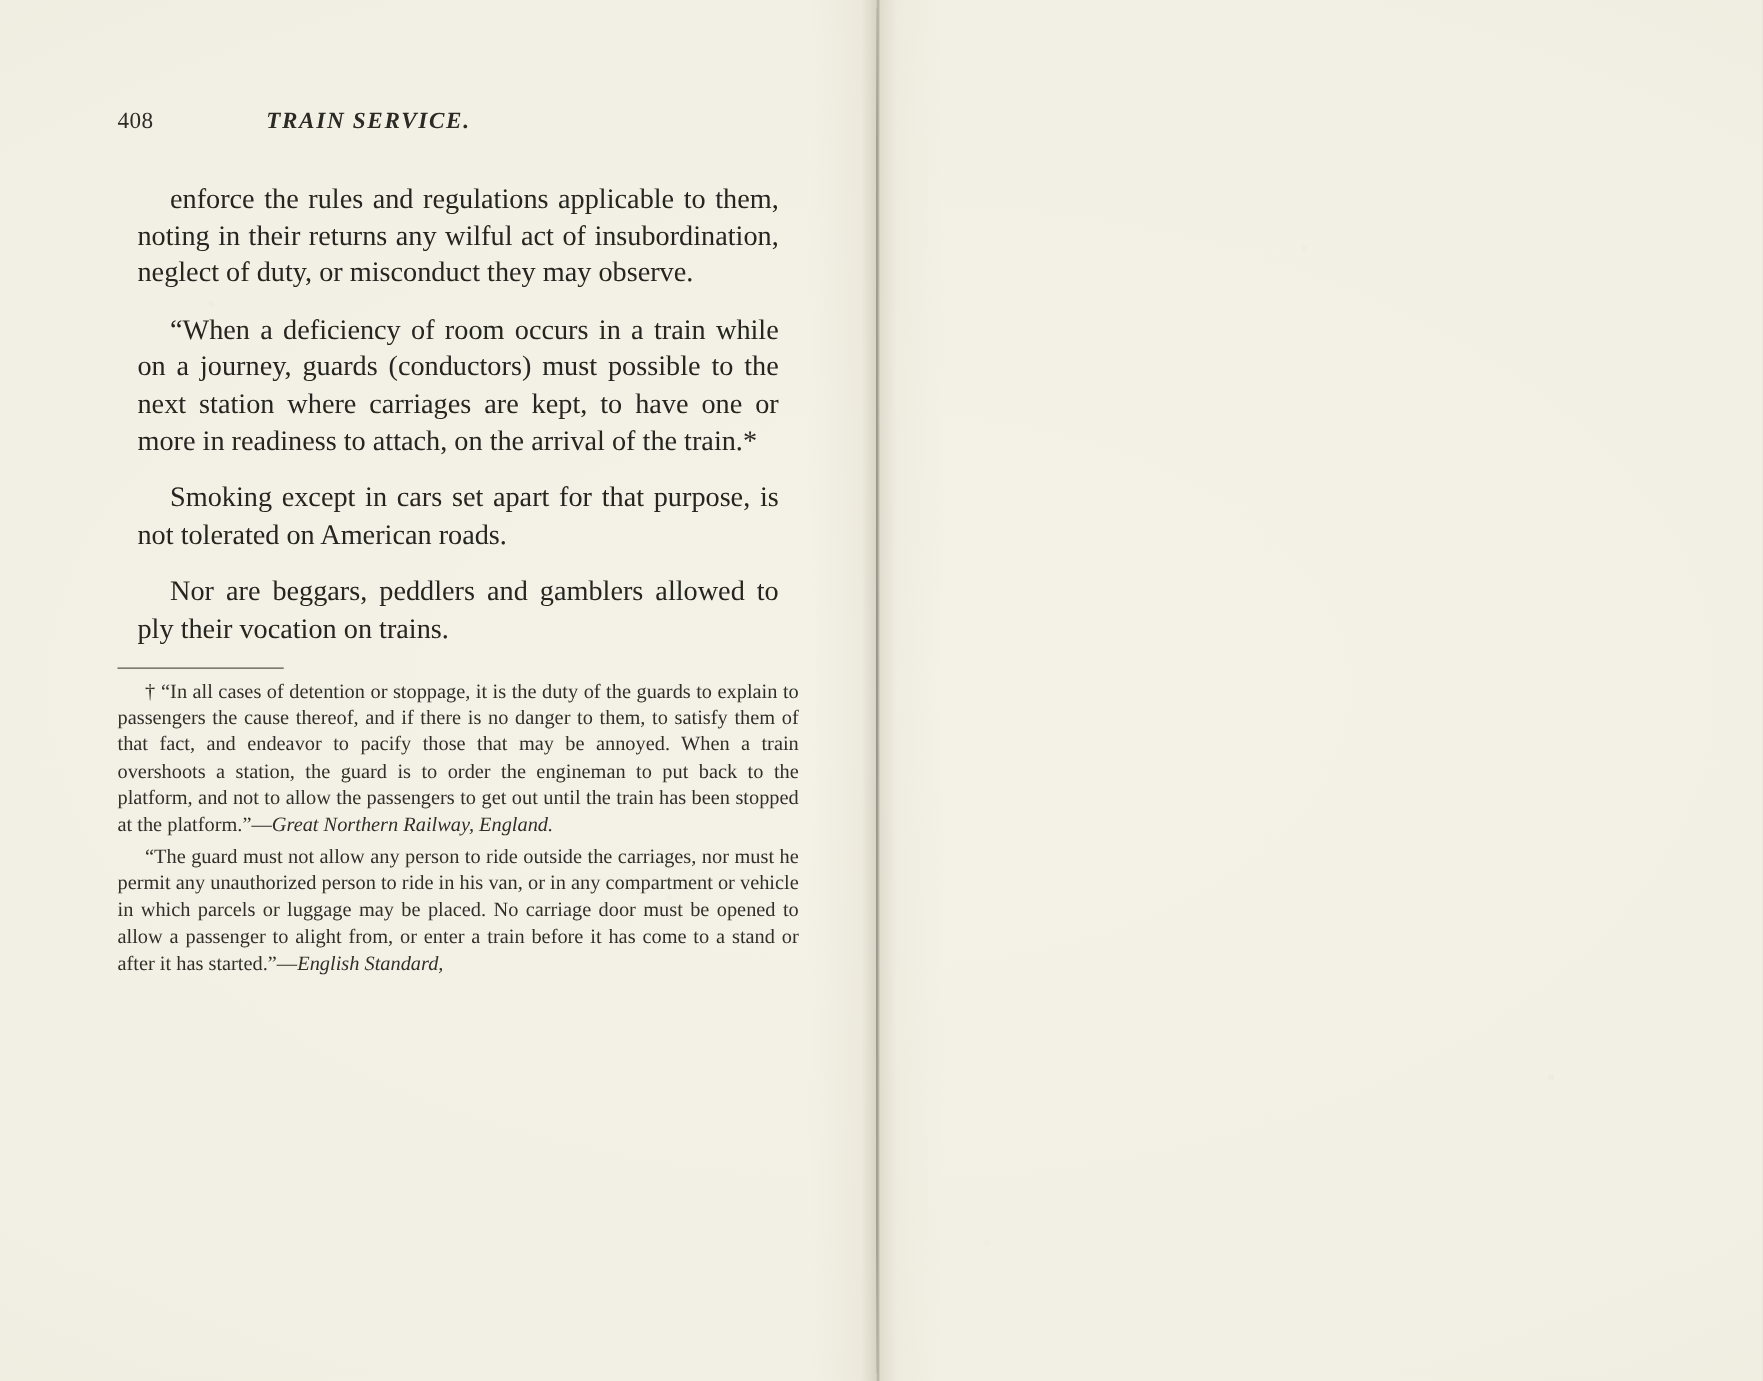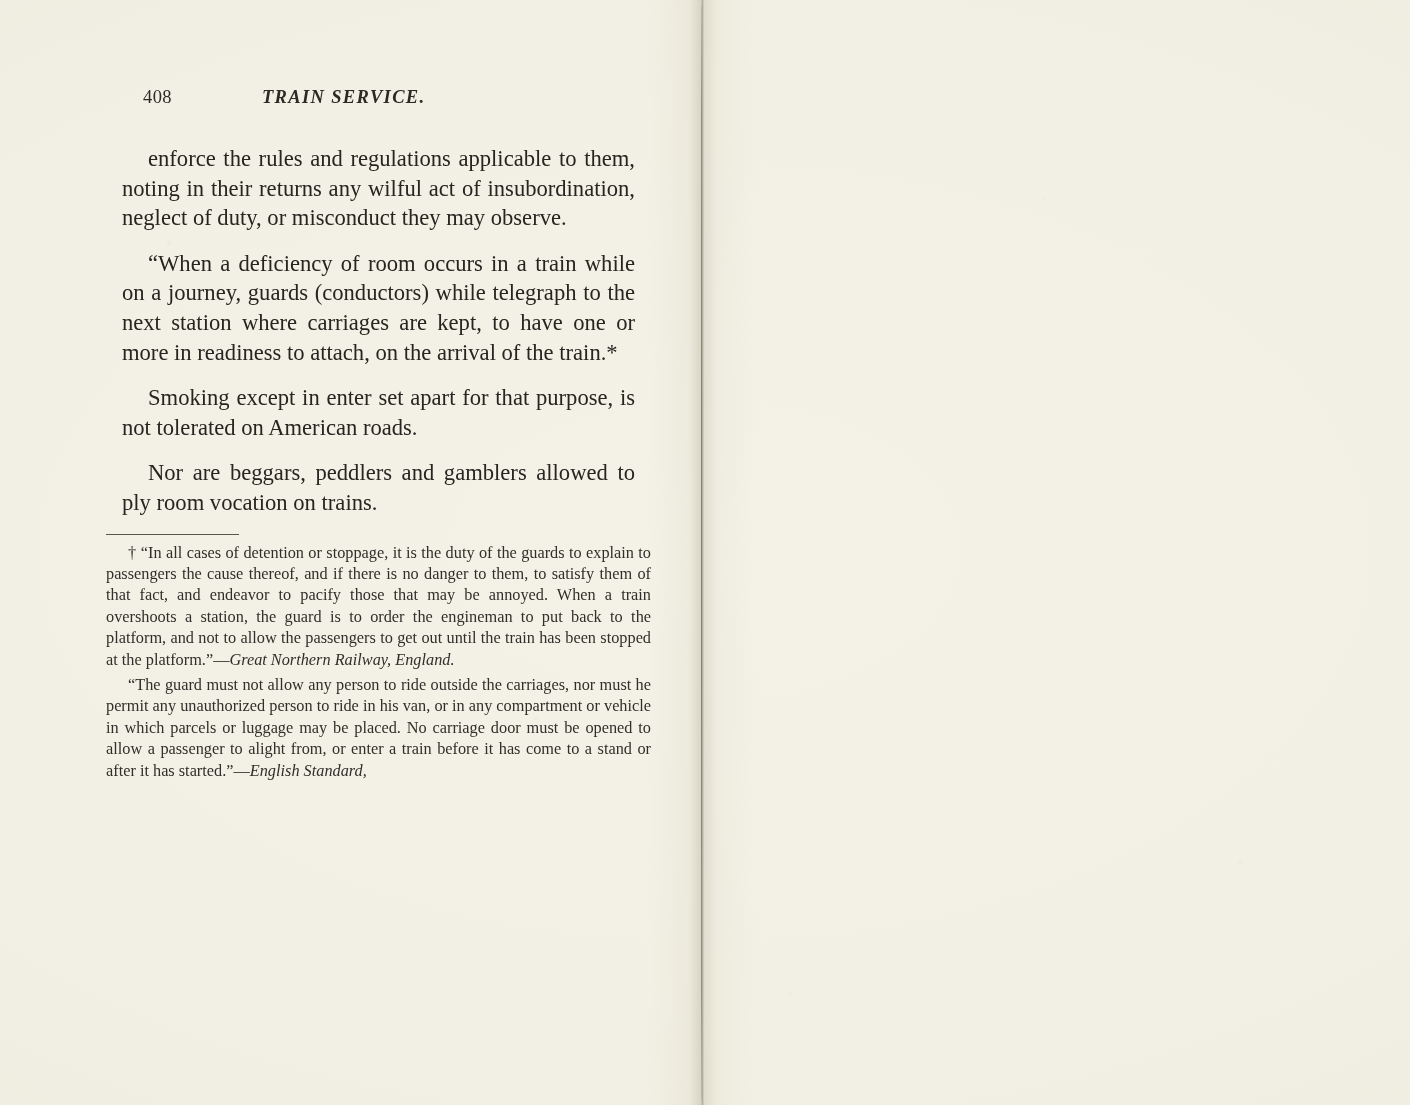--- a/index.html
+++ b/index.html
@@ -63,21 +63,21 @@
       rgba(110,108,92,.60) 90%,
       rgba(150,146,126,.25) 100%);
     pointer-events: none;
   }
 
   .page {
     position: absolute;
     top: 0;
     height: 1105px;
   }
-  .page-left  { left: 12px;    width: 832px; padding-left: 37px; }
+  .page-left  { left: 0;    width: 832px; }
   .page-right { left: 710px; width: 700px; }
 
   .running-head {
     position: absolute;
     top: 87px;
     height: 24px;
     width: 100%;
     color: #2c2b26;
   }
   .rh-inner {
@@ -154,23 +154,23 @@
     <div class="running-head">
       <div class="rh-inner rh-left">
         <span class="folio">408</span>
         <span class="rh-title">TRAIN SERVICE.</span>
       </div>
     </div>
 
     <div class="column col-left">
       <div class="body-block">
           <p>enforce the rules and regulations applicable to them, noting in their returns any wilful act of insubordination, neglect of duty, or misconduct they may observe.</p>
-          <p>“When a deficiency of room occurs in a train while on a journey, guards (conductors) while telegraph to the next station where carriages are kept, to have one or more in readiness to attach, on the arrival of the train.*</p>
-          <p>Smoking except in enter set apart for that purpose, is not tolerated on American roads.</p>
-          <p>Nor are beggars, peddlers and gamblers allowed to ply room vocation on trains.</p>
+          <p>“When a deficiency of room occurs in a train while on a journey, guards (conductors) must possible to the next station where carriages are kept, to have one or more in readiness to attach, on the arrival of the train.*</p>
+          <p>Smoking except in cars set apart for that purpose, is not tolerated on American roads.</p>
+          <p>Nor are beggars, peddlers and gamblers allowed to ply their vocation on trains.</p>
         </div>
       <div class="fn-rule"></div>
       <div class="footnotes">
           <p><span class="fn-mark">†</span> “In all cases of detention or stoppage, it is the duty of the guards to explain to passengers the cause thereof, and if there is no danger to them, to satisfy them of that fact, and endeavor to pacify those that may be annoyed.  When a train overshoots a station, the guard is to order the engineman to put back to the platform, and not to allow the passengers to get out until the train has been stopped at the platform.”—<i>Great Northern Railway, England.</i></p>
           <p>“The guard must not allow any person to ride outside the carriages, nor must he permit any unauthorized person to ride in his van, or in any compartment or vehicle in which parcels or luggage may be placed.  No carriage door must be opened to allow a passenger to alight from, or enter a train before it has come to a stand or after it has started.”—<i>English Standard,</i></p>
         </div>
     </div>
 
   </div>
 

